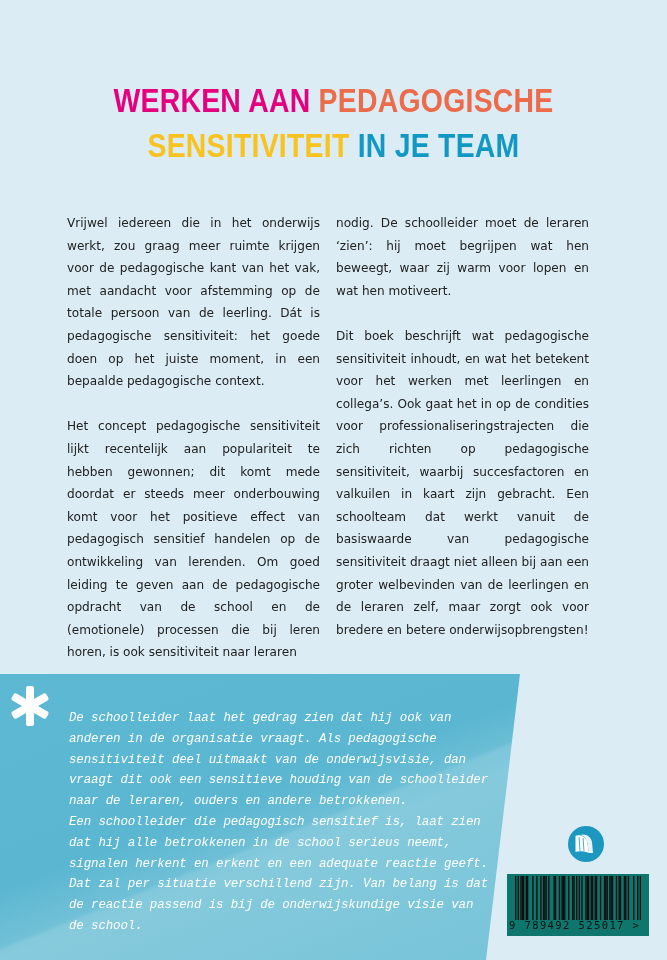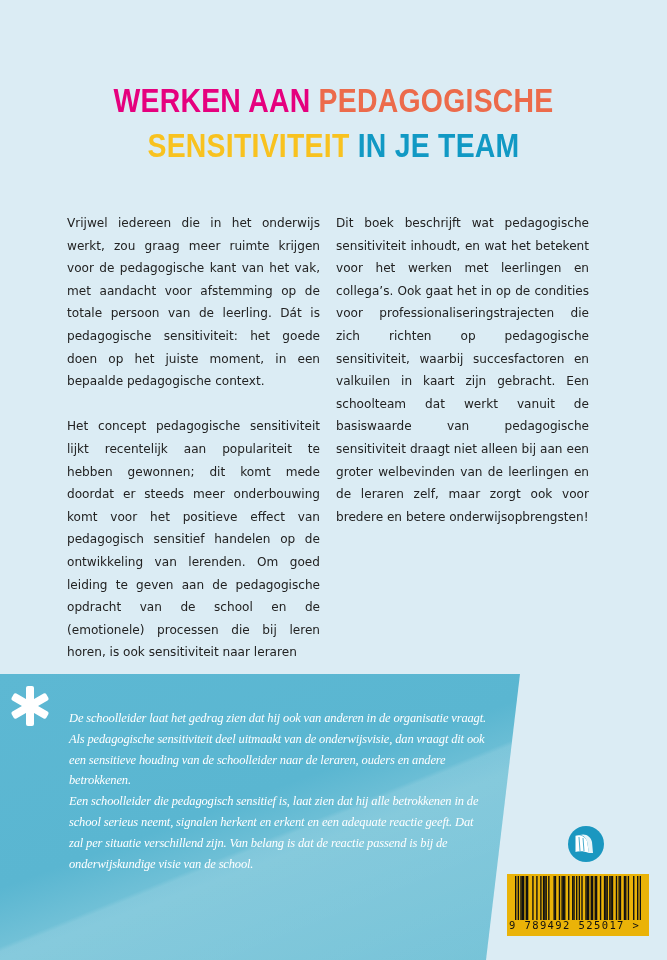--- a/index.html
+++ b/index.html
@@ -44,30 +44,30 @@
     content:""; position:absolute; left:0; top:0; right:0; bottom:0;
     background:linear-gradient(158deg, rgba(255,255,255,0) 55%, rgba(255,255,255,0.12) 56%, rgba(255,255,255,0.05) 100%);
   }
   .asterisk {
     position:absolute; left:8px; top:684px; width:44px; height:44px;
   }
   .quote {
     position:absolute; left:69px; top:708px; width:420px;
     color:#ffffff; font-style:italic;
     font-size:12.5px; line-height:20.8px;
-    font-family:Liberation Serif, serif;
+    font-family:Liberation Mono, monospace;
     letter-spacing:-0.15px;
   }
   .quote p { margin:0; }
 
   .logo { position:absolute; left:567px; top:825px; width:38px; height:38px; }
 
   .barcode-box {
     position:absolute; left:507px; top:874px; width:142px; height:62px;
-    background:#eab308;
+    background:#0f766e;
   }
   .barcode-bars { position:absolute; left:8px; top:2px; width:126px; height:44px; }
   .barcode-num {
     position:absolute; left:0; top:45px; width:142px;
     font-family:"DejaVu Sans Mono", monospace;
     font-size:10.5px; color:#111; letter-spacing:1.4px;
     white-space:pre; padding-left:2px;
   }
 </style>
 </head>
@@ -81,20 +81,21 @@
     <span class="t-yellow">SENSITIVITEIT </span><span class="t-blue">IN JE TEAM</span>
   </span>
 </div>
 
 <div class="col col-left">
   <p>Vrijwel iedereen die in het onderwijs werkt, zou graag meer ruimte krijgen voor de pedagogische kant van het vak, met aandacht voor afstemming op de totale persoon van de leerling. Dát is pedagogische sensitiviteit: het goede doen op het juiste moment, in een bepaalde pedagogische context.</p>
   <p>Het concept pedagogische sensitivi­teit lijkt recentelijk aan populariteit te hebben gewonnen; dit komt mede doordat er steeds meer onderbou­wing komt voor het positieve effect van pedagogisch sensitief handelen op de ontwikkeling van lerenden. Om goed leiding te geven aan de pedago­gische opdracht van de school en de (emotionele) processen die bij leren horen, is ook sensitiviteit naar leraren</p>
 </div>
 
 <div class="col col-right">
+  <p>nodig. De schoolleider moet de lera­ren ‘zien’: hij moet begrijpen wat hen beweegt, waar zij warm voor lopen en wat hen motiveert.</p>
   <p>Dit boek beschrijft wat pedagogische sensitiviteit inhoudt, en wat het bete­kent voor het werken met leerlingen en collega’s. Ook gaat het in op de condities voor professionaliserings­trajecten die zich richten op peda­gogische sensitiviteit, waarbij suc­cesfactoren en valkuilen in kaart zijn gebracht. Een schoolteam dat werkt vanuit de basiswaarde van pedago­gische sensitiviteit draagt niet alleen bij aan een groter welbevinden van de leerlingen en de leraren zelf, maar zorgt ook voor bredere en betere on­derwijsopbrengsten!</p>
 </div>
 
 <div class="panel"></div>
 
 <svg class="asterisk" viewBox="0 0 44 44">
   <g fill="#ffffff">
     <rect x="18" y="2" width="8" height="40" rx="2" transform="rotate(0 22 22)"></rect>
     <rect x="18" y="2" width="8" height="40" rx="2" transform="rotate(60 22 22)"></rect>
     <rect x="18" y="2" width="8" height="40" rx="2" transform="rotate(-60 22 22)"></rect>

